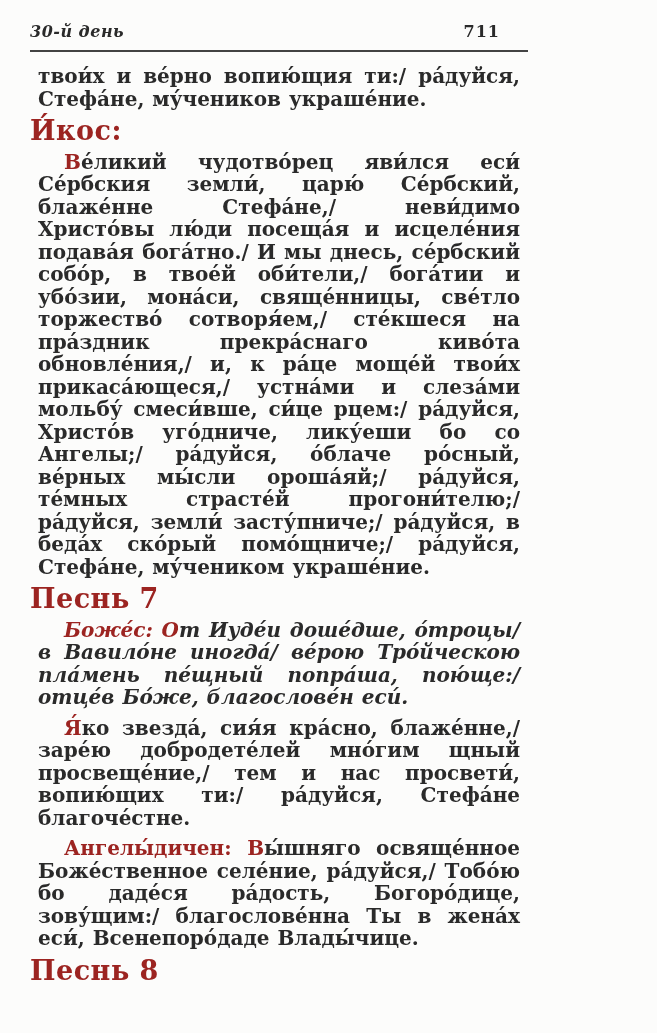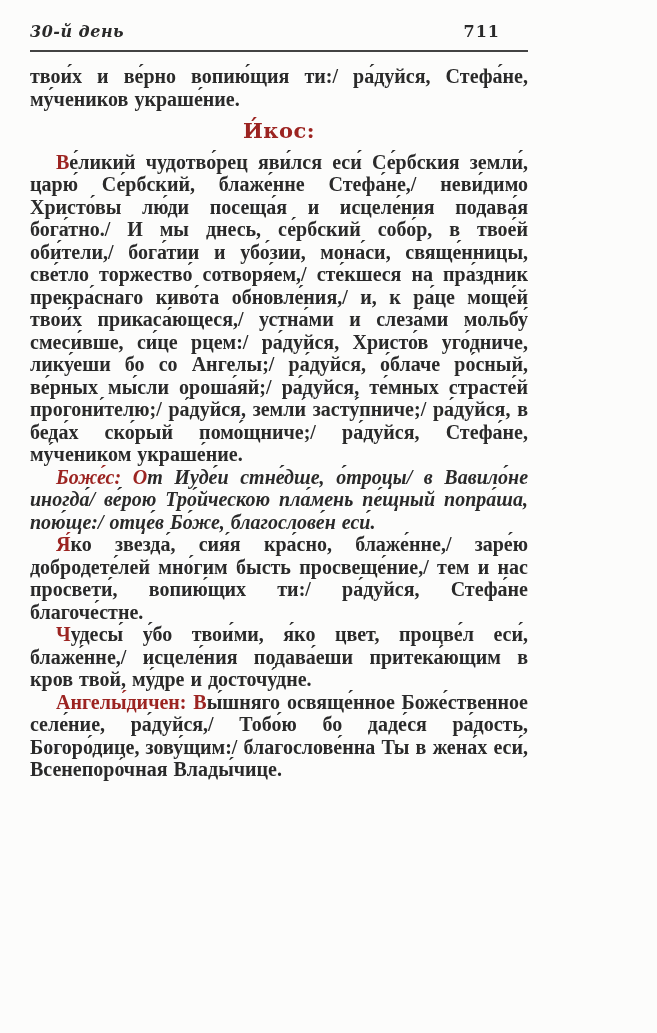--- a/index.html
+++ b/index.html
@@ -38,48 +38,47 @@
     background: var(--rule);
     margin-top: 9px;
     opacity: 0.92;
   }
   main.body-text {
     margin-top: 13px;
     font-size: 20px;
     line-height: 22.5px;
   }
   p.para {
-    margin: 0;
+    margin: 8px;
     text-align: justify;
     word-spacing: 1px;
-    font-family: Liberation Serif, serif;
   }
   p.indent, p.irmos { text-indent: 26px; }
   p.irmos { font-style: italic; }
   h2.section-heading {
     margin: 10px 0 8px 0;
-    text-align: center;
-    font-size: 21px;
+    font-size: 27px;
     font-weight: bold;
     color: var(--accent);
     letter-spacing: 0.5px;
   }
   .rubric-label, .red-initial { color: var(--accent); }
 </style>
 </head>
 <body>
 
 <div class="page">
   <header class="page-header">
     <span class="day-label">30-й день</span>
     <span class="page-number">711</span>
   </header>
   <div class="header-rule"></div>
   <main class="body-text">
       <p class="para"><span class="para-text">твои́х и ве́рно вопию́щия ти:/ ра́дуйся, Стефа́не, му́чеников украше́ние.</span></p>
       <h2 class="section-heading">И́кос:</h2>
       <p class="para indent"><span class="red-initial">В</span><span class="para-text">е́ликий чудотво́рец яви́лся еси́ Се́рбския земли́, царю́ Се́рбский, блаже́нне Стефа́не,/ неви́димо Христо́вы лю́ди посеща́я и исцеле́ния подава́я бога́тно./ И мы днесь, се́рбский собо́р, в твое́й оби́тели,/ бога́тии и убо́зии, мона́си, свяще́нницы, све́тло торжество́ сотворя́ем,/ сте́кшеся на пра́здник прекра́снаго киво́та обновле́ния,/ и, к ра́це моще́й твои́х прикаса́ющеся,/ устна́ми и слеза́ми мольбу́ смеси́вше, си́це рцем:/ ра́дуйся, Христо́в уго́дниче, лику́еши бо со Ангелы;/ ра́дуйся, о́блаче ро́сный, ве́рных мы́сли ороша́яй;/ ра́дуйся, те́мных страсте́й прогони́телю;/ ра́дуйся, земли́ засту́пниче;/ ра́дуйся, в беда́х ско́рый помо́щниче;/ ра́дуйся, Стефа́не, му́чеником украше́ние.</span></p>
-      <p class="para irmos"><span class="rubric-label">Боже́с:</span> <span class="red-initial">О</span><span class="para-text">т Иуде́и стне́дше, о́троцы/ в Вавило́не иногда́/ ве́рою Тро́йческою пла́мень пе́щный попра́ша, пою́ще:/ отце́в Бо́же, благослове́н еси́.</span></p>
-      <p class="para indent"><span class="red-initial">Я́</span><span class="para-text">ко звезда́, сия́я кра́сно, блаже́нне,/ заре́ю добродете́лей мно́гим бысть просвеще́ние,/ тем и нас просвети́, вопию́щих ти:/ ра́дуйся, Стефа́не благоче́стне.</span></p>
-      <p class="para indent"><span class="red-initial">Ч</span><span class="para-text">удесы́ у́бо твои́ми, я́ко цвет, процве́л еси́, блаже́нне,/ исцеле́ния подава́еши притека́ющим в кров твой, му́дре и досточу́дне.</span></p>
-      <p class="para indent"><span class="rubric-label">Ангелы́дичен:</span> <span class="red-initial">В</span><span class="para-text">ы́шняго освяще́нное Боже́ственное селе́ние, ра́дуйся,/ Тобо́ю бо даде́ся ра́дость, Богоро́дице, зову́щим:/ благослове́нна Ты в жена́х еси́, Всенепоро́чная Влады́чице.</span></p>
+      <h2 class="section-heading">Песнь 7</h2>
+      <p class="para irmos"><span class="rubric-label">Боже́с:</span> <span class="red-initial">О</span><span class="para-text">т Иуде́и доше́дше, о́троцы/ в Вавило́не иногда́/ ве́рою Тро́йческою пла́мень пе́щный попра́ша, пою́ще:/ отце́в Бо́же, благослове́н еси́.</span></p>
+      <p class="para indent"><span class="red-initial">Я́</span><span class="para-text">ко звезда́, сия́я кра́сно, блаже́нне,/ заре́ю добродете́лей мно́гим щный просвеще́ние,/ тем и нас просвети́, вопию́щих ти:/ ра́дуйся, Стефа́не благоче́стне.</span></p>
+      <p class="para indent"><span class="rubric-label">Ангелы́дичен:</span> <span class="red-initial">В</span><span class="para-text">ы́шняго освяще́нное Боже́ственное селе́ние, ра́дуйся,/ Тобо́ю бо даде́ся ра́дость, Богоро́дице, зову́щим:/ благослове́нна Ты в жена́х еси́, Всенепоро́даде Влады́чице.</span></p>
+      <h2 class="section-heading">Песнь 8</h2>
     </main>
 </div>
 
 </body></html>

